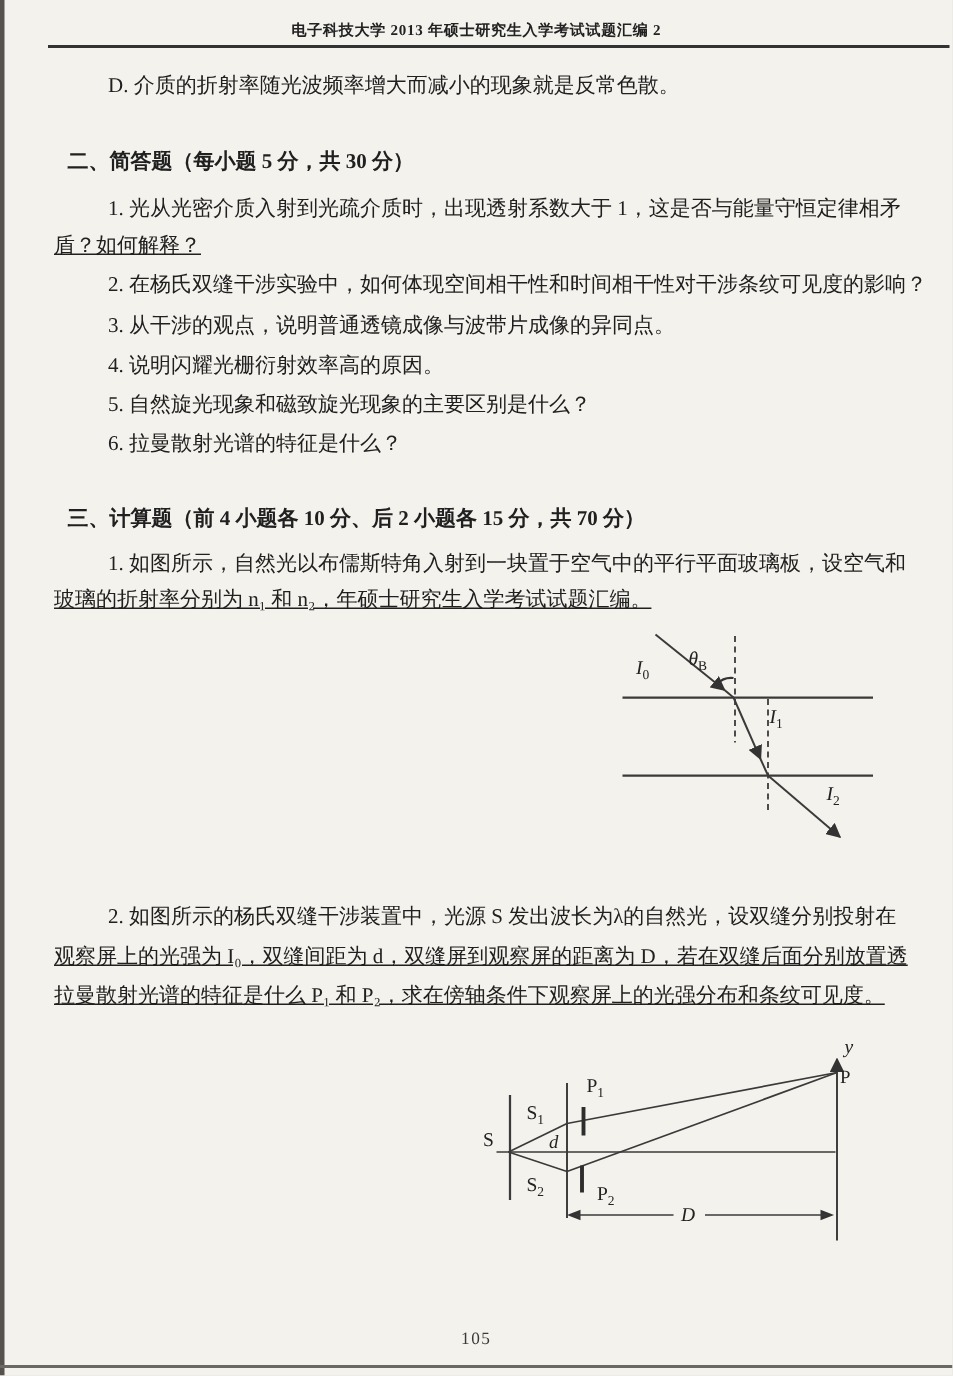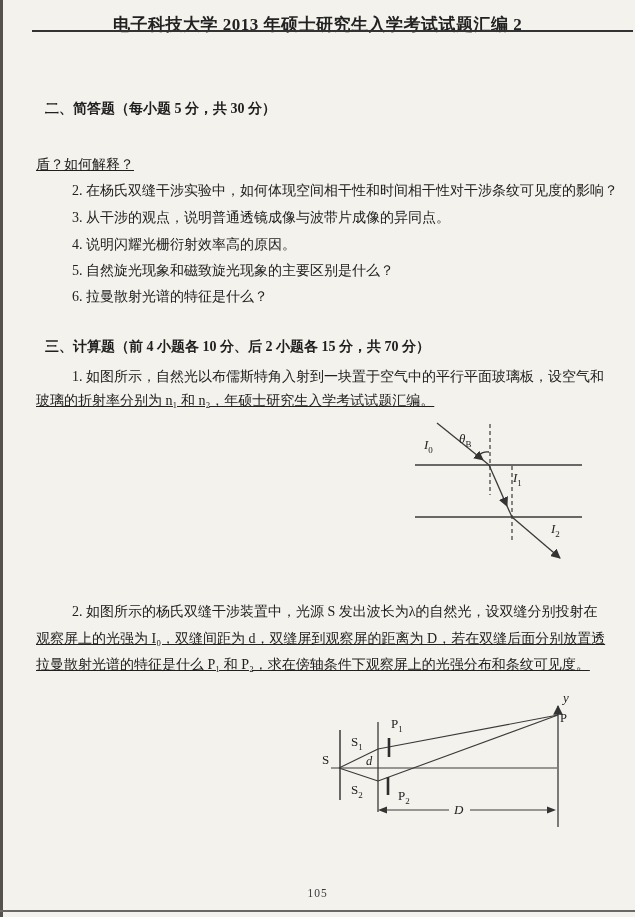--- a/index.html
+++ b/index.html
@@ -7,21 +7,21 @@
   .page{
     position:relative;width:635px;height:917px;overflow:hidden;
     background:#f4f2ed;
     color:#1e1e1e;
     font-family:"Liberation Serif","DejaVu Serif",serif;
   }
   .edge-left{position:absolute;left:0;top:0;width:3px;height:917px;background:#55524e;}
   .bottom-rule{position:absolute;left:0;top:910px;width:635px;height:2px;background:#6b6863;}
   .header-title{
     position:absolute;top:13px;left:0;right:0;text-align:center;
-    font-size:17px;font-weight:bold;letter-spacing:0.5px;color:#222;
+    font-size:10px;font-weight:bold;letter-spacing:0.5px;color:#222;
   }
   .header-rule{position:absolute;top:30px;left:32px;width:601px;height:2px;background:#333;}
   .line{position:absolute;font-size:14px;line-height:18px;white-space:nowrap;color:#202020;}
   .l-item{left:72px;}
   .l-cont{left:36px;text-decoration:underline;}
   .l-head{left:45px;font-weight:bold;}
   .page-number{
     position:absolute;top:887px;left:0;right:0;text-align:center;
     font-size:11.5px;color:#3a3a3a;letter-spacing:1px;
   }
@@ -30,22 +30,24 @@
 </style>
 </head>
 <body>
 
 <div class="page">
   <div class="edge-left"></div>
 
   <div class="header-title">电子科技大学 2013 年硕士研究生入学考试试题汇编 2</div>
   <div class="header-rule"></div>
 
+  <div class="line l-item" style="top:49px;">D. 介质的折射率随光波频率增大而减小的现象就是反常色散。</div>
 
   <div class="line l-head" style="top:100px;">二、简答题（每小题 5 分，共 30 分）</div>
+  <div class="line l-item" style="top:131px;">1. 光从光密介质入射到光疏介质时，出现透射系数大于 1，这是否与能量守恒定律相矛</div>
   <div class="line l-cont" style="top:156px;">盾？如何解释？</div>
   <div class="line l-item" style="top:182px;">2. 在杨氏双缝干涉实验中，如何体现空间相干性和时间相干性对干涉条纹可见度的影响？</div>
   <div class="line l-item" style="top:209px;">3. 从干涉的观点，说明普通透镜成像与波带片成像的异同点。</div>
   <div class="line l-item" style="top:236px;">4. 说明闪耀光栅衍射效率高的原因。</div>
   <div class="line l-item" style="top:262px;">5. 自然旋光现象和磁致旋光现象的主要区别是什么？</div>
   <div class="line l-item" style="top:288px;text-align:right;">6. 拉曼散射光谱的特征是什么？</div>
 
   <div class="line l-head" style="top:338px;">三、计算题（前 4 小题各 10 分、后 2 小题各 15 分，共 70 分）</div>
   <div class="line l-item" style="top:368px;">1. 如图所示，自然光以布儒斯特角入射到一块置于空气中的平行平面玻璃板，设空气和</div>
   <div class="line l-cont" style="top:392px;">玻璃的折射率分别为 n₁ 和 n₂，年硕士研究生入学考试试题汇编。</div>

